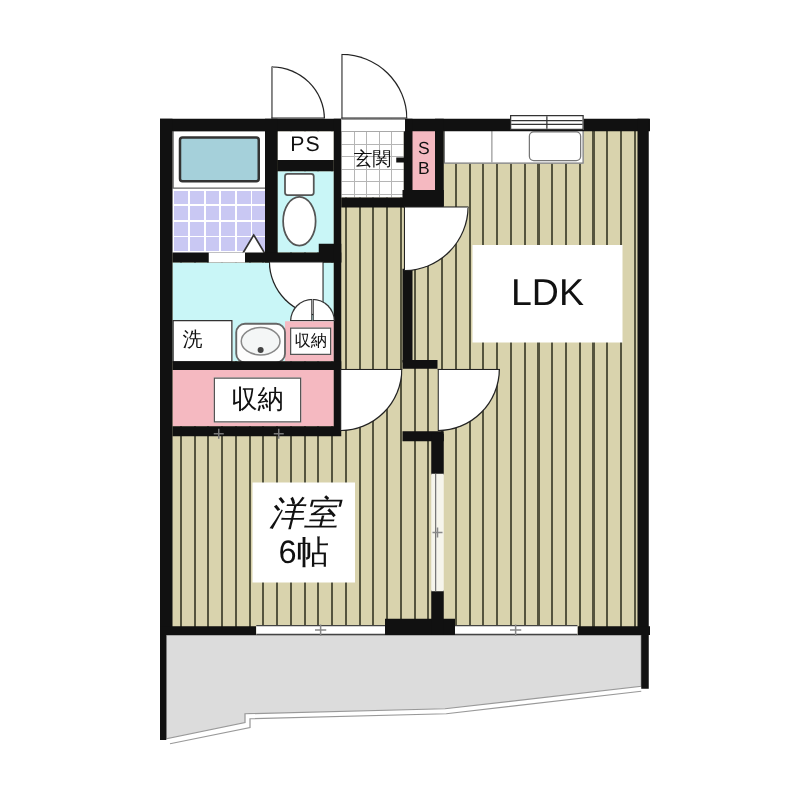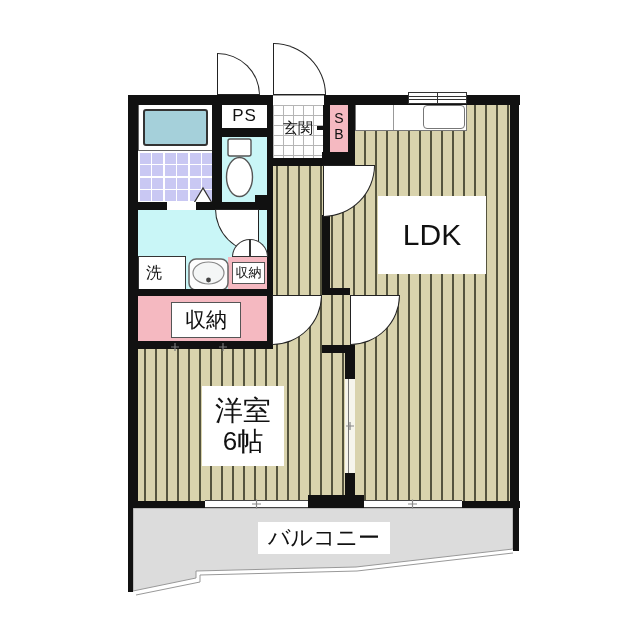--- a/index.html
+++ b/index.html
@@ -161,33 +161,30 @@
   <div class="abs lab" style="left:222px;top:104px;width:45px;height:24px;font-size:17px;letter-spacing:1px;text-align:right;">
     <span>PS</span>
   </div>
   <div class="abs lab" style="left:273px;top:112px;width:50px;height:32px;font-size:15px;">
     <span>玄関</span>
   </div>
   <div class="abs lab labbox" style="left:329px;top:103px;width:20px;height:46px;font-size:14px;background:transparent;">
     <span>S</span>
     <span>B</span>
   </div>
-  <div class="abs lab labbox" style="left:378px;top:196px;width:108px;height:78px;">
+  <div class="abs lab labbox" style="left:378px;top:196px;width:120px;height:78px;">
     <span style="font-size:30px;">LDK</span>
   </div>
   <div class="abs lab" style="left:140px;top:258px;width:28px;height:30px;font-size:16px;z-index:50;">
     <span>洗</span>
   </div>
   <div class="abs lab" style="left:232px;top:262px;width:33px;height:22px;font-size:13px;background:#fff;border:1px solid #555;">
     <span>収納</span>
   </div>
   <div class="abs lab" style="left:171px;top:302px;width:70px;height:36px;font-size:21px;background:#fff;border:1px solid #555;">
     <span>収納</span>
   </div>
   <div class="abs lab labbox" style="left:202px;top:386px;width:82px;height:80px;">
-    <span style="font-size:28px;">洋室</span>
+    <span style="font-size:28px;font-style:italic;">洋室</span>
     <span style="font-size:26px;">6帖</span>
-  </div>
-  <div class="abs lab" style="left:258px;top:522px;width:132px;height:32px;font-size:22px;background:#fff;">
-    <span>バルコニー</span>
   </div>
 
 </div>
 
 </body></html>

